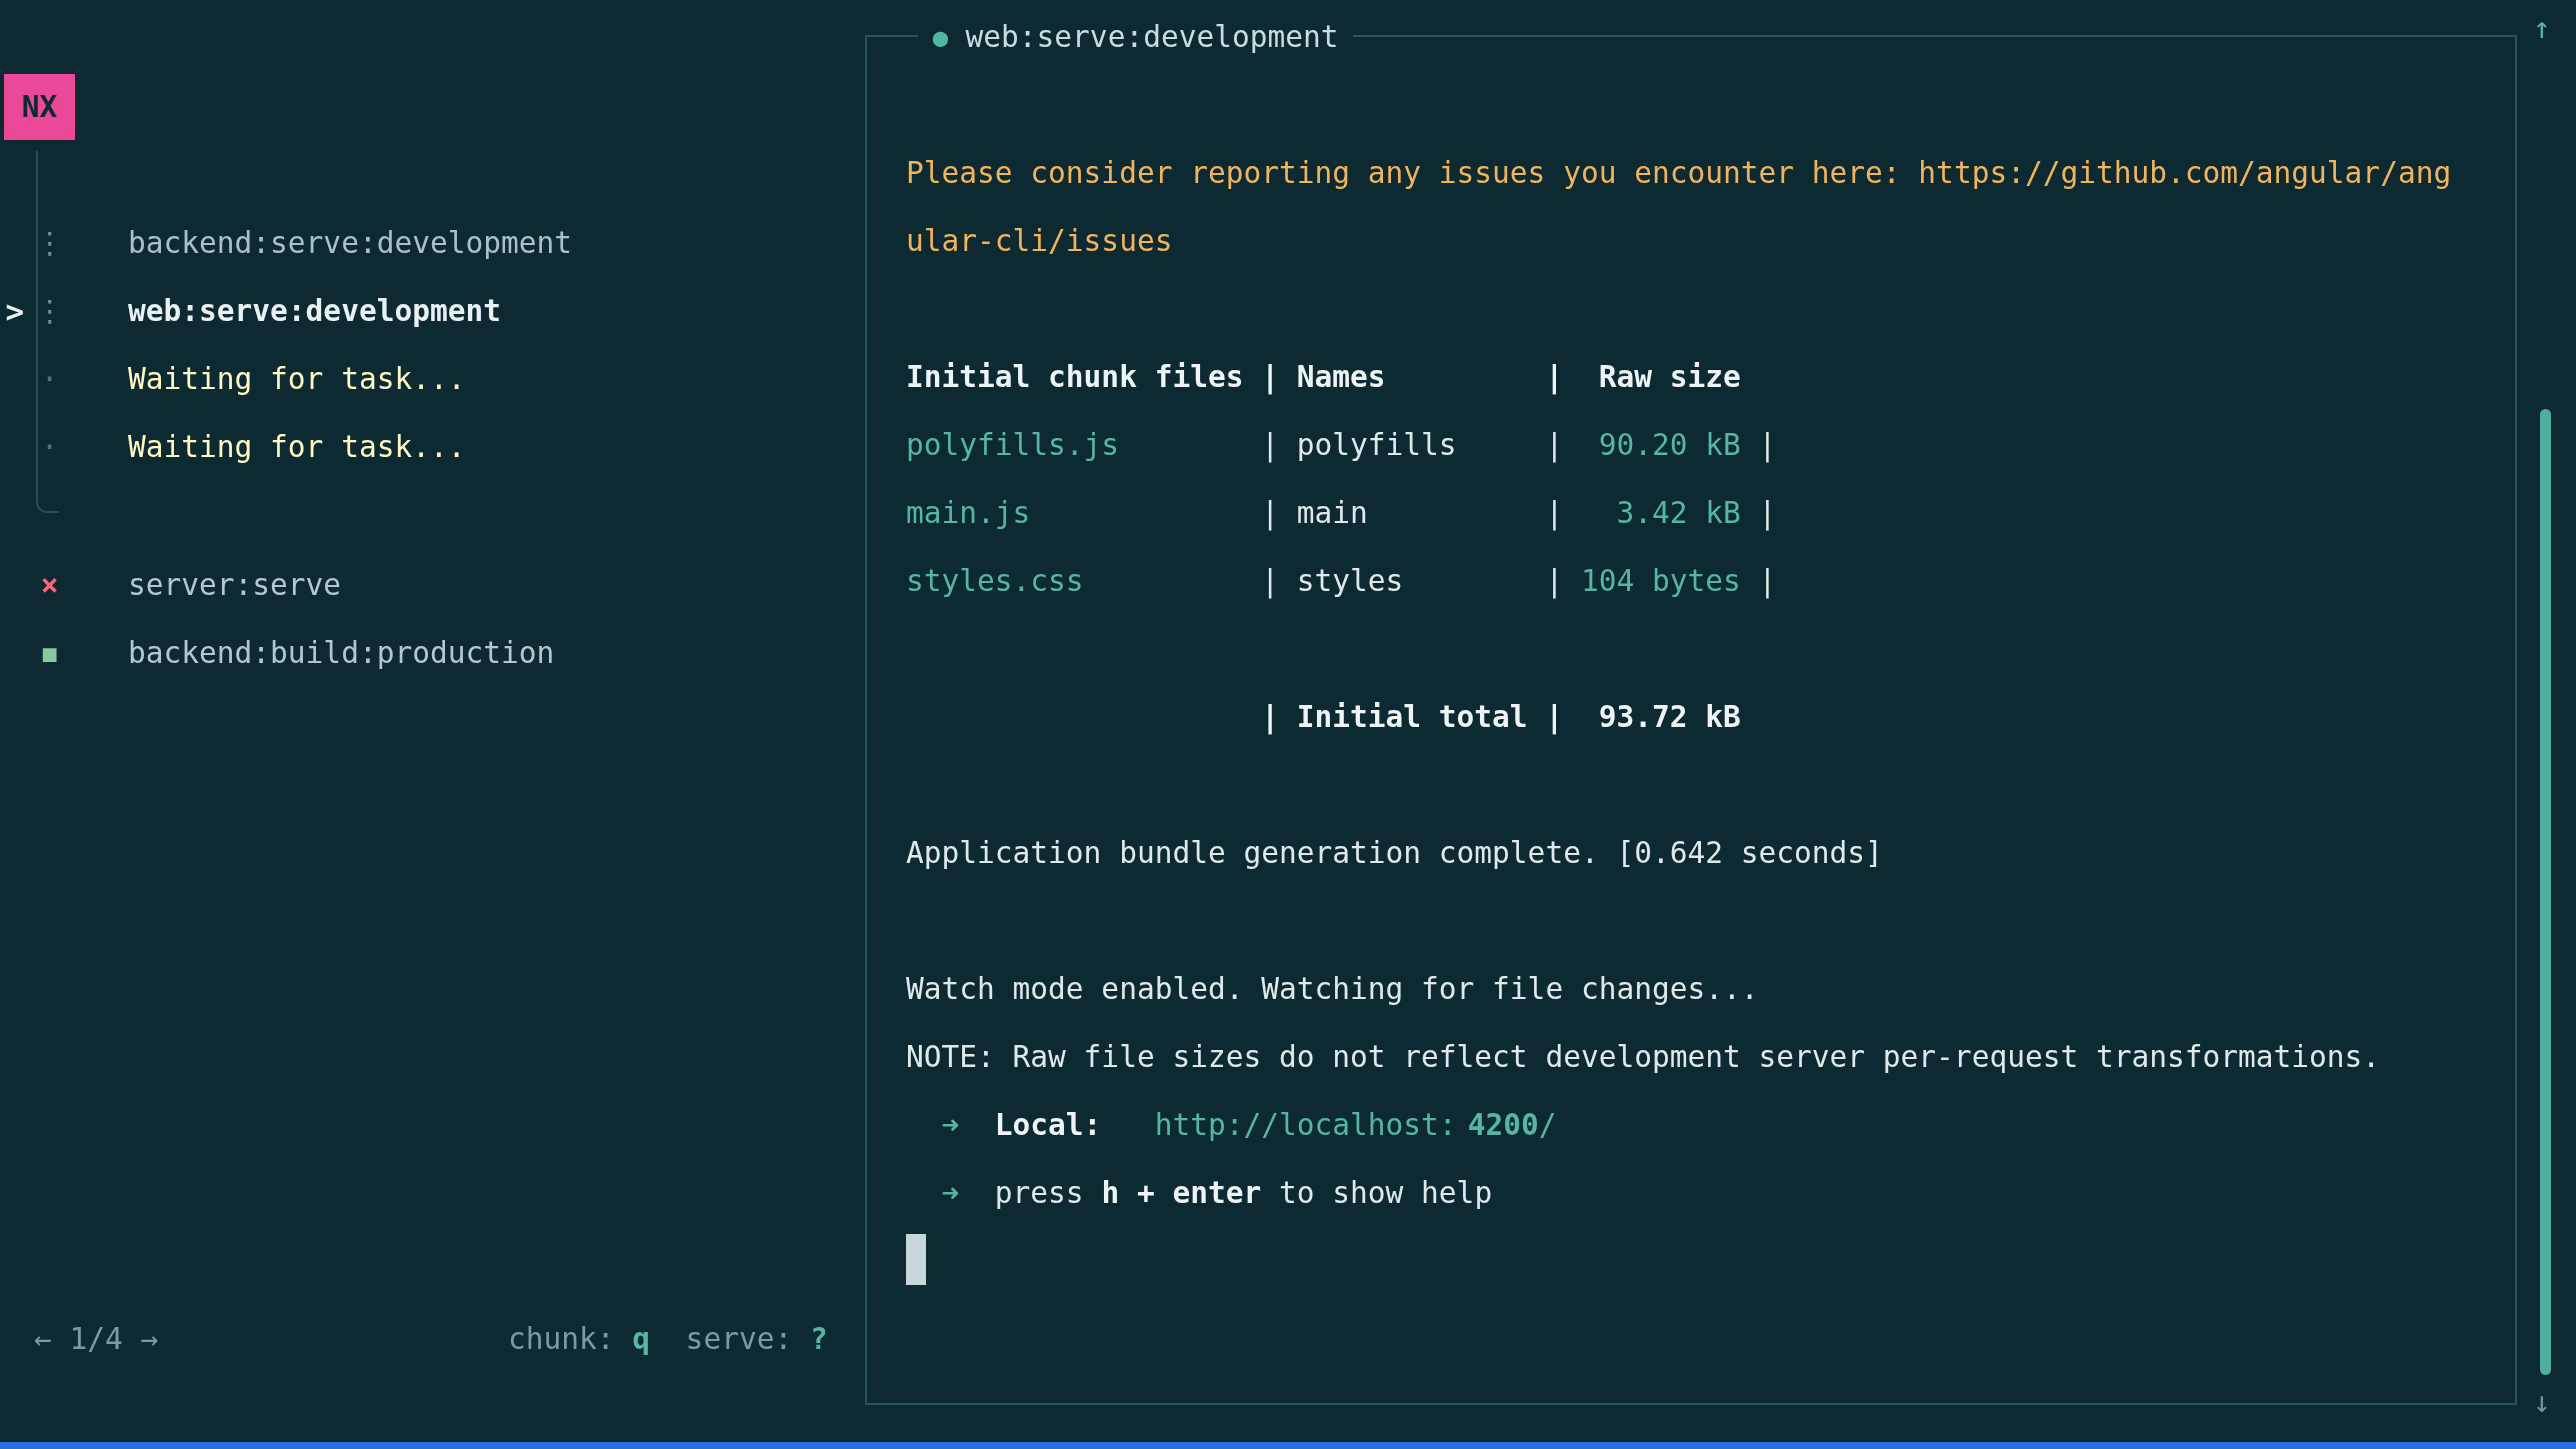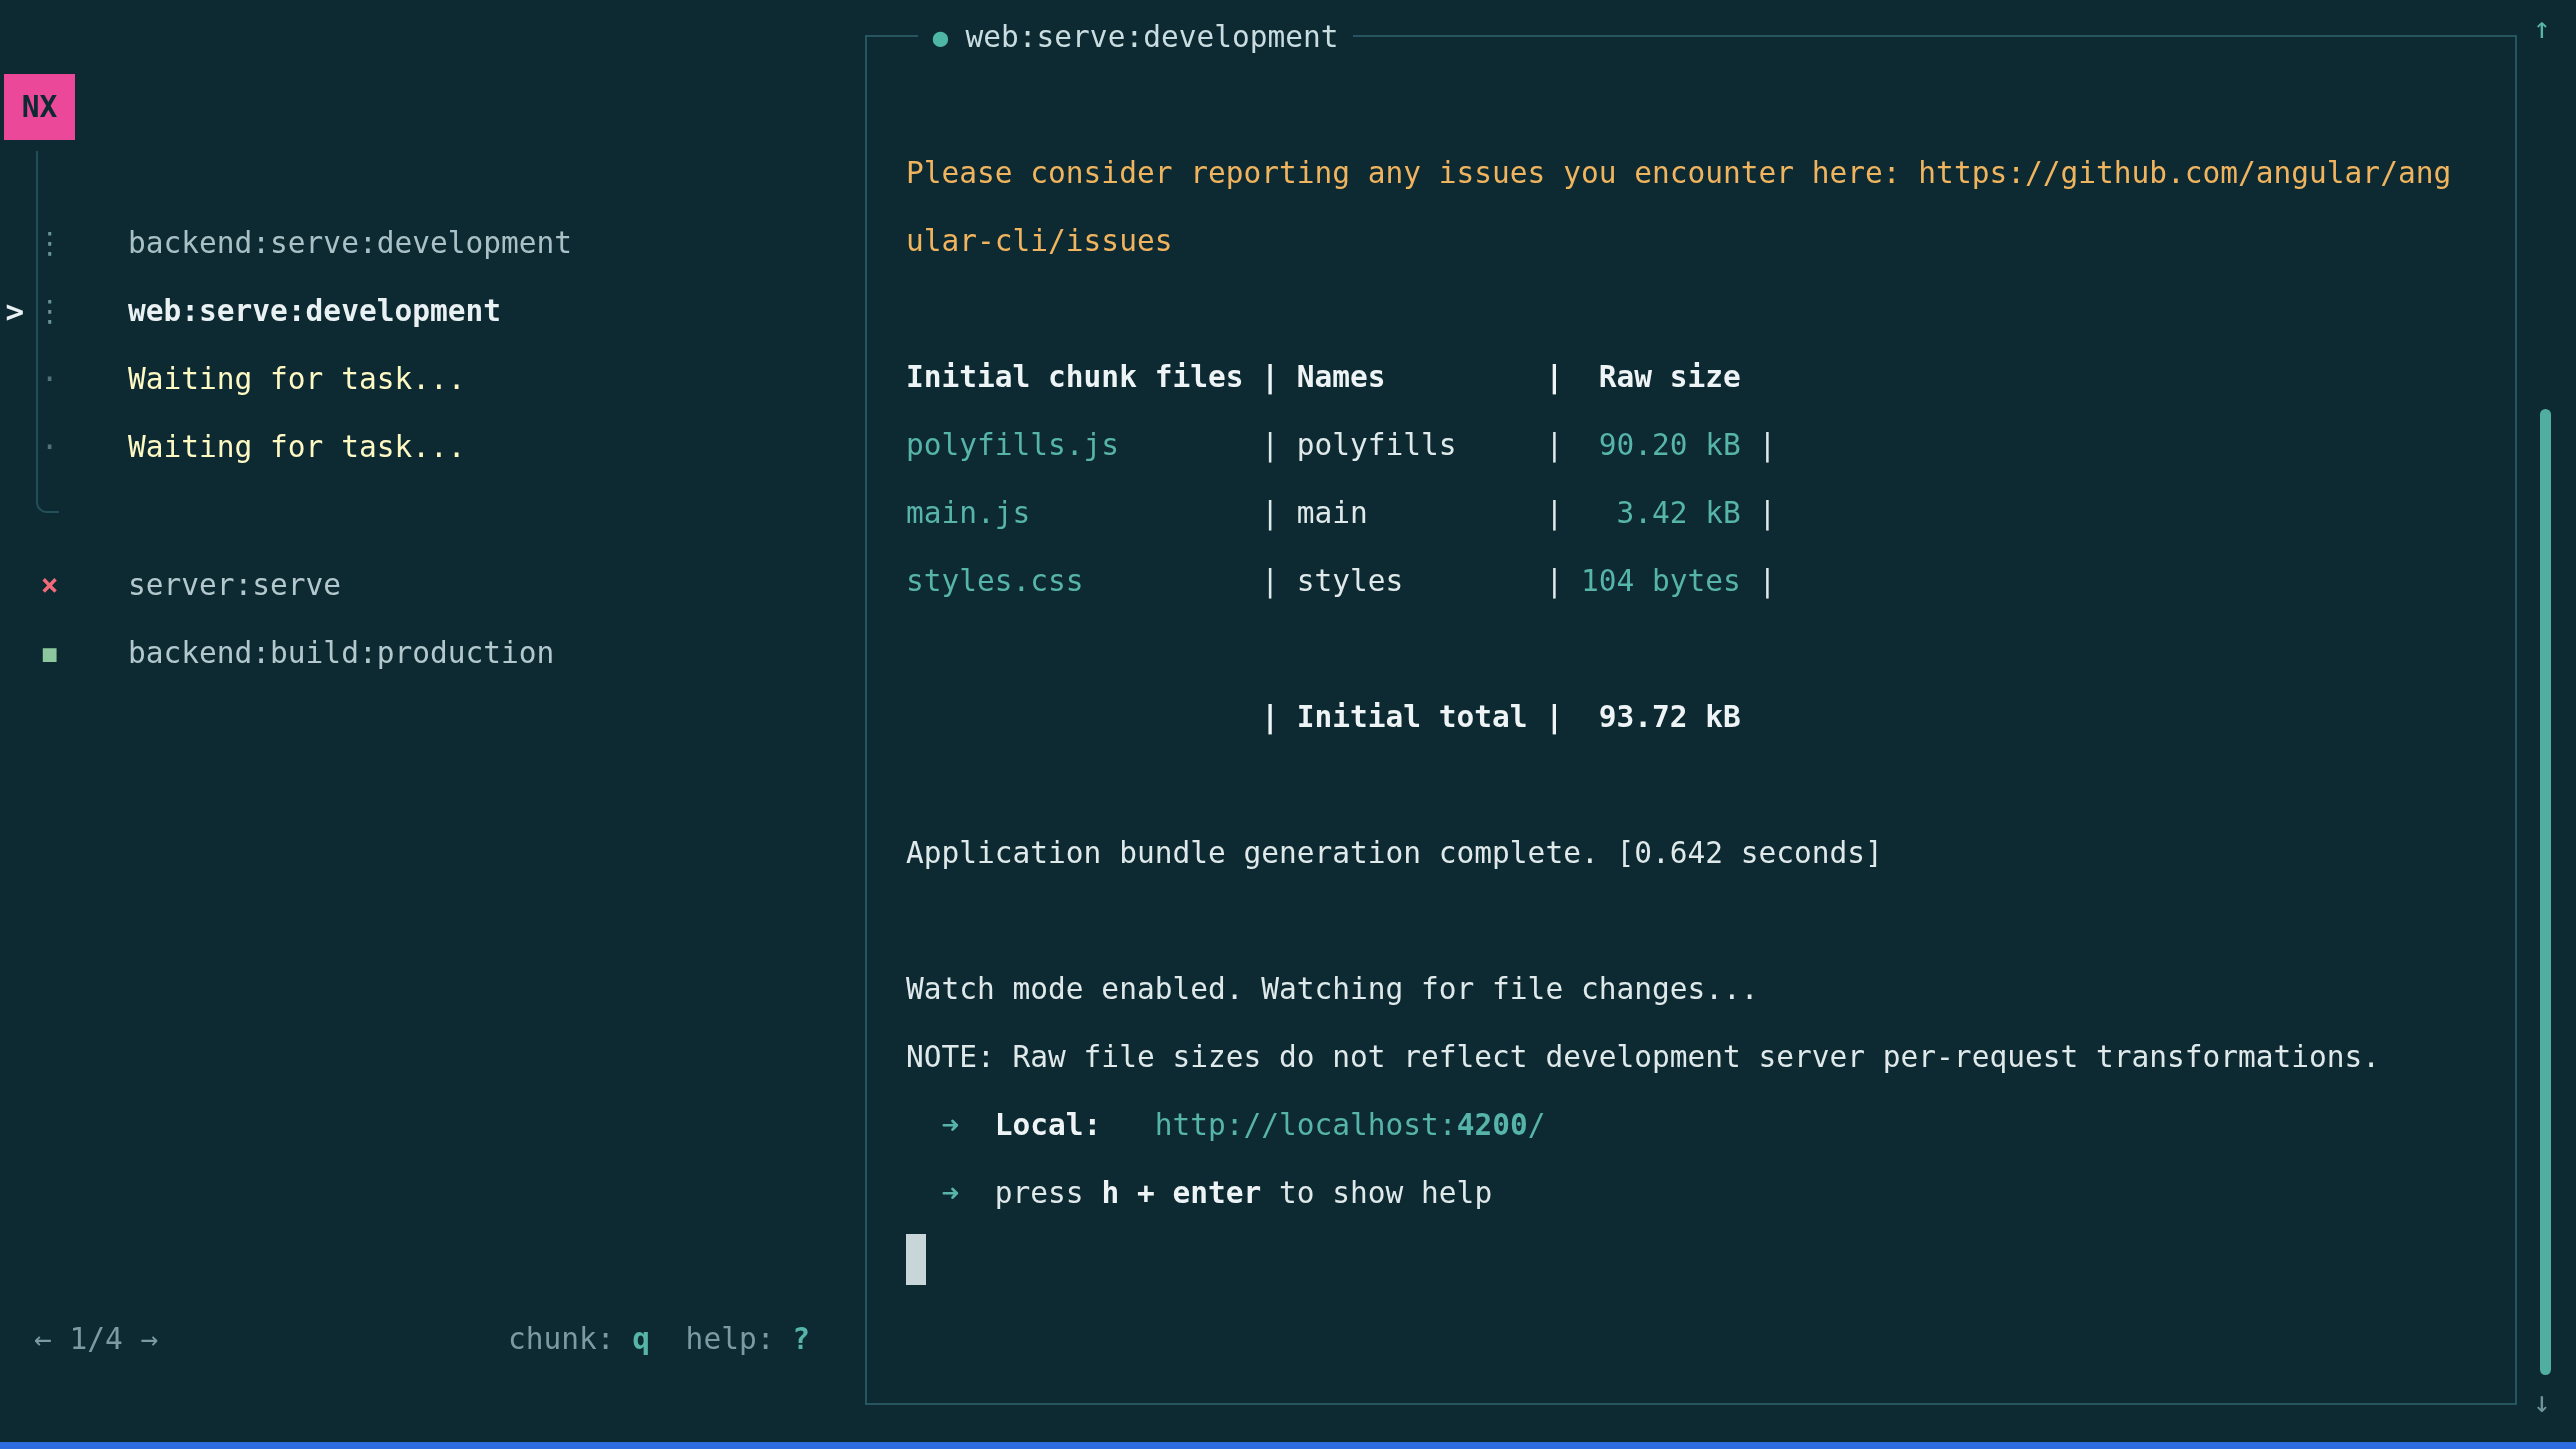--- a/index.html
+++ b/index.html
@@ -85,21 +85,21 @@
   .terminal-content {
     position: absolute; left: 39px; top: 34px;
     font-size: 29.5px; line-height: 68px;
     white-space: pre; color: #dfe9ea;
   }
   .tline { height: 68px; }
   .seg-fg { color: #dfe9ea; }
   .seg-bold { color: #eef4f5; font-weight: 700; }
   .seg-yellow { color: #f0b45e; }
   .seg-teal { color: #56b4a8; }
-  .seg-tealbold { color: #56b4a8; font-weight: 700; }
+  .seg-tealbold { color: #56b4a8; font-weight: 700; margin-left: 11px; }
   .seg-cursor {
     display: inline-block; width: 20px; height: 51px;
     background: #c9d6d9; vertical-align: middle; margin-top: -5.4px;
   }
 
   
   .scroll-up   { position: absolute; left: 2533px; top: 10.7px;   font-size: 29.5px; color: #56b4a8; }
   .scroll-down { position: absolute; left: 2533px; top: 1385px; font-size: 29.5px; color: #6f949b; }
   .scroll-thumb {
     position: absolute; left: 2540px; top: 409px;
@@ -145,21 +145,21 @@
         <span class="task-label">server:serve</span>
       </div>
       <div class="task-row state-stopped">
         <span class="task-icon">■</span>
         <span class="task-label">backend:build:production</span>
       </div>
     </div>
 
   <div class="pagination"><span>←</span><span> </span><span>1/4</span><span> </span><span>→</span></div>
 
-  <div class="shortcuts"><span class="sc-label">chunk: </span><span class="sc-key">q</span><span class="sc-label">  help: </span><span class="sc-key">?</span></div>
+  <div class="shortcuts"><span class="sc-label">chunk: </span><span class="sc-key">q</span><span class="sc-label">  serve: </span><span class="sc-key">?</span></div>
 
   <div class="terminal-box">
     <div class="terminal-title"><span class="status-dot">●</span><span>web:serve:development</span></div>
     <div class="terminal-content"><div class="tline"></div><div class="tline"><span class="seg-yellow">Please consider reporting any issues you encounter here: </span><span class="seg-yellow">https://github.com/angular/ang</span></div><div class="tline"><span class="seg-yellow">ular-cli/issues</span></div><div class="tline"></div><div class="tline"><span class="seg-bold">Initial chunk files | Names         |  Raw size</span></div><div class="tline"><span class="seg-teal">polyfills.js</span><span class="seg-fg">        | </span><span class="seg-fg">polyfills</span><span class="seg-fg">     | </span><span class="seg-teal"> 90.20 kB</span><span class="seg-fg"> |</span></div><div class="tline"><span class="seg-teal">main.js</span><span class="seg-fg">             | </span><span class="seg-fg">main</span><span class="seg-fg">          | </span><span class="seg-teal">  3.42 kB</span><span class="seg-fg"> |</span></div><div class="tline"><span class="seg-teal">styles.css</span><span class="seg-fg">          | </span><span class="seg-fg">styles</span><span class="seg-fg">        | </span><span class="seg-teal">104 bytes</span><span class="seg-fg"> |</span></div><div class="tline"></div><div class="tline"><span class="seg-bold">                    | Initial total |  93.72 kB</span></div><div class="tline"></div><div class="tline"><span class="seg-fg">Application bundle generation complete. [0.642 seconds]</span></div><div class="tline"></div><div class="tline"><span class="seg-fg">Watch mode enabled. Watching for file changes...</span></div><div class="tline"><span class="seg-fg">NOTE: Raw file sizes do not reflect development server per-request transformations.</span></div><div class="tline"><span class="seg-teal">  ➜  </span><span class="seg-bold">Local:</span><span class="seg-fg">   </span><span class="seg-teal">http://localhost:</span><span class="seg-tealbold">4200</span><span class="seg-teal">/</span></div><div class="tline"><span class="seg-teal">  ➜  </span><span class="seg-fg">press </span><span class="seg-bold">h + enter</span><span class="seg-fg"> to show help</span></div><div class="tline"><span class="seg-cursor"> </span></div></div>
   </div>
 
   <div class="scroll-up">↑</div>
   <div class="scroll-thumb"></div>
   <div class="scroll-down">↓</div>
 

